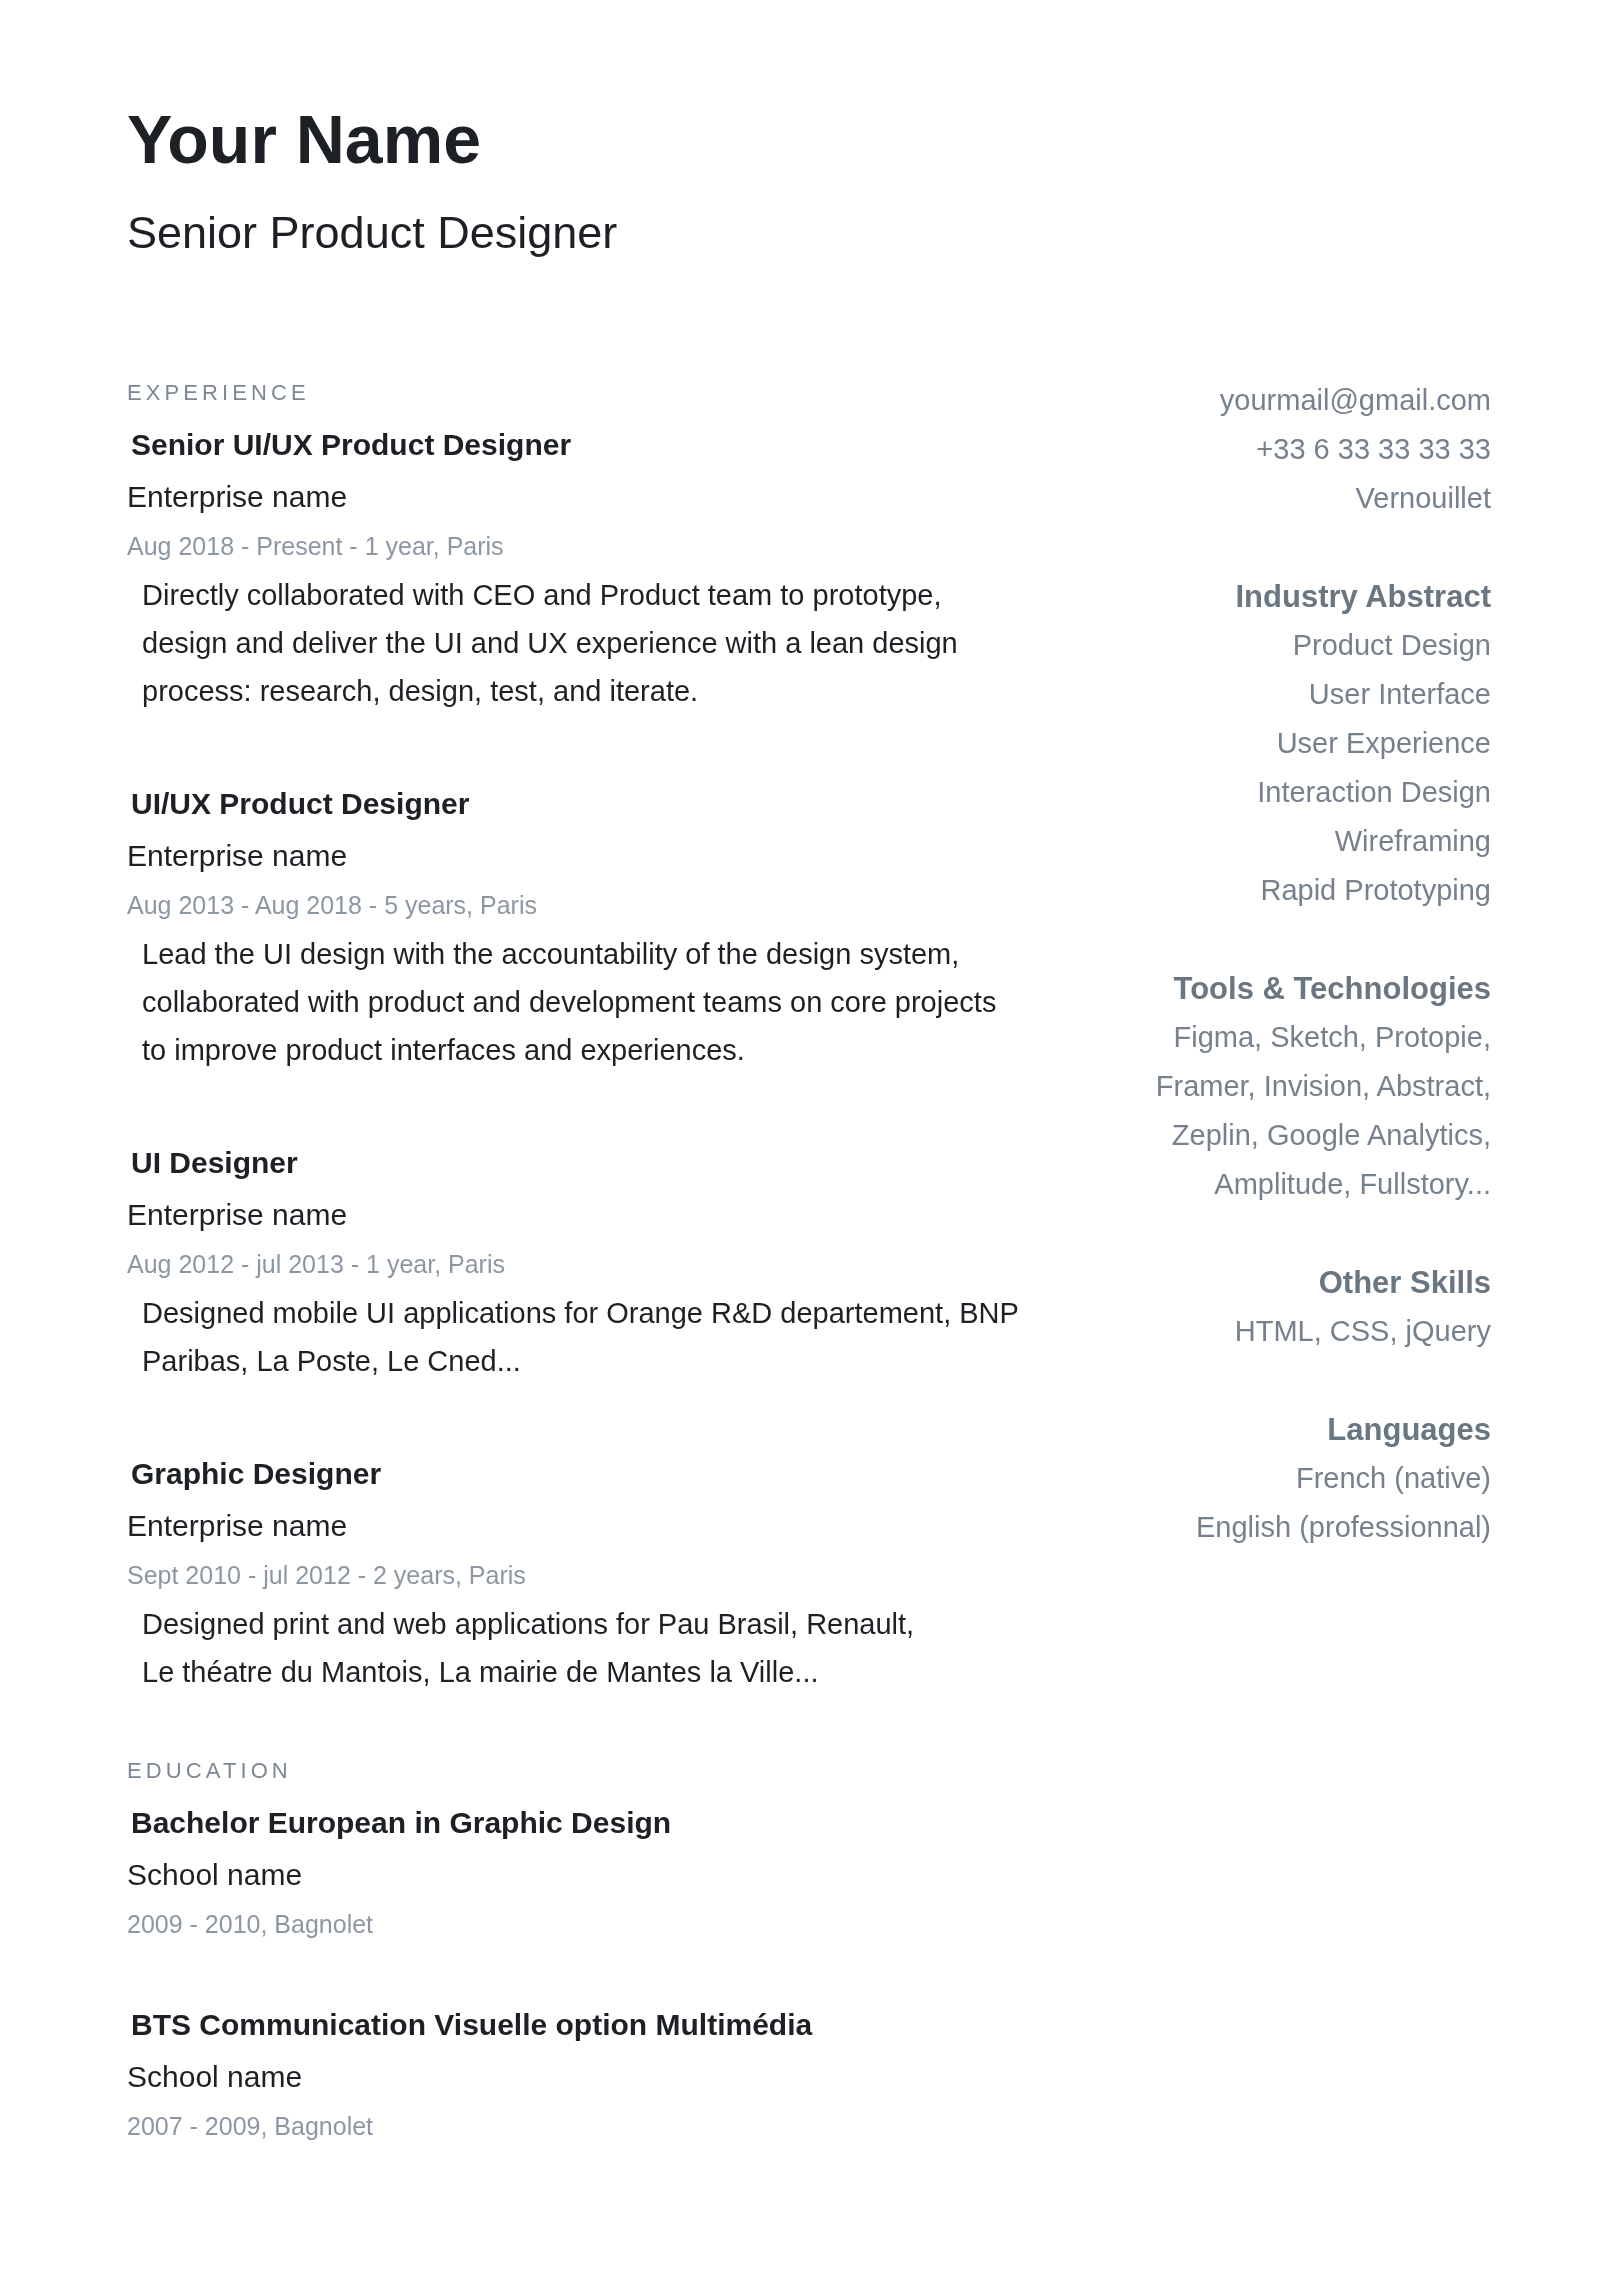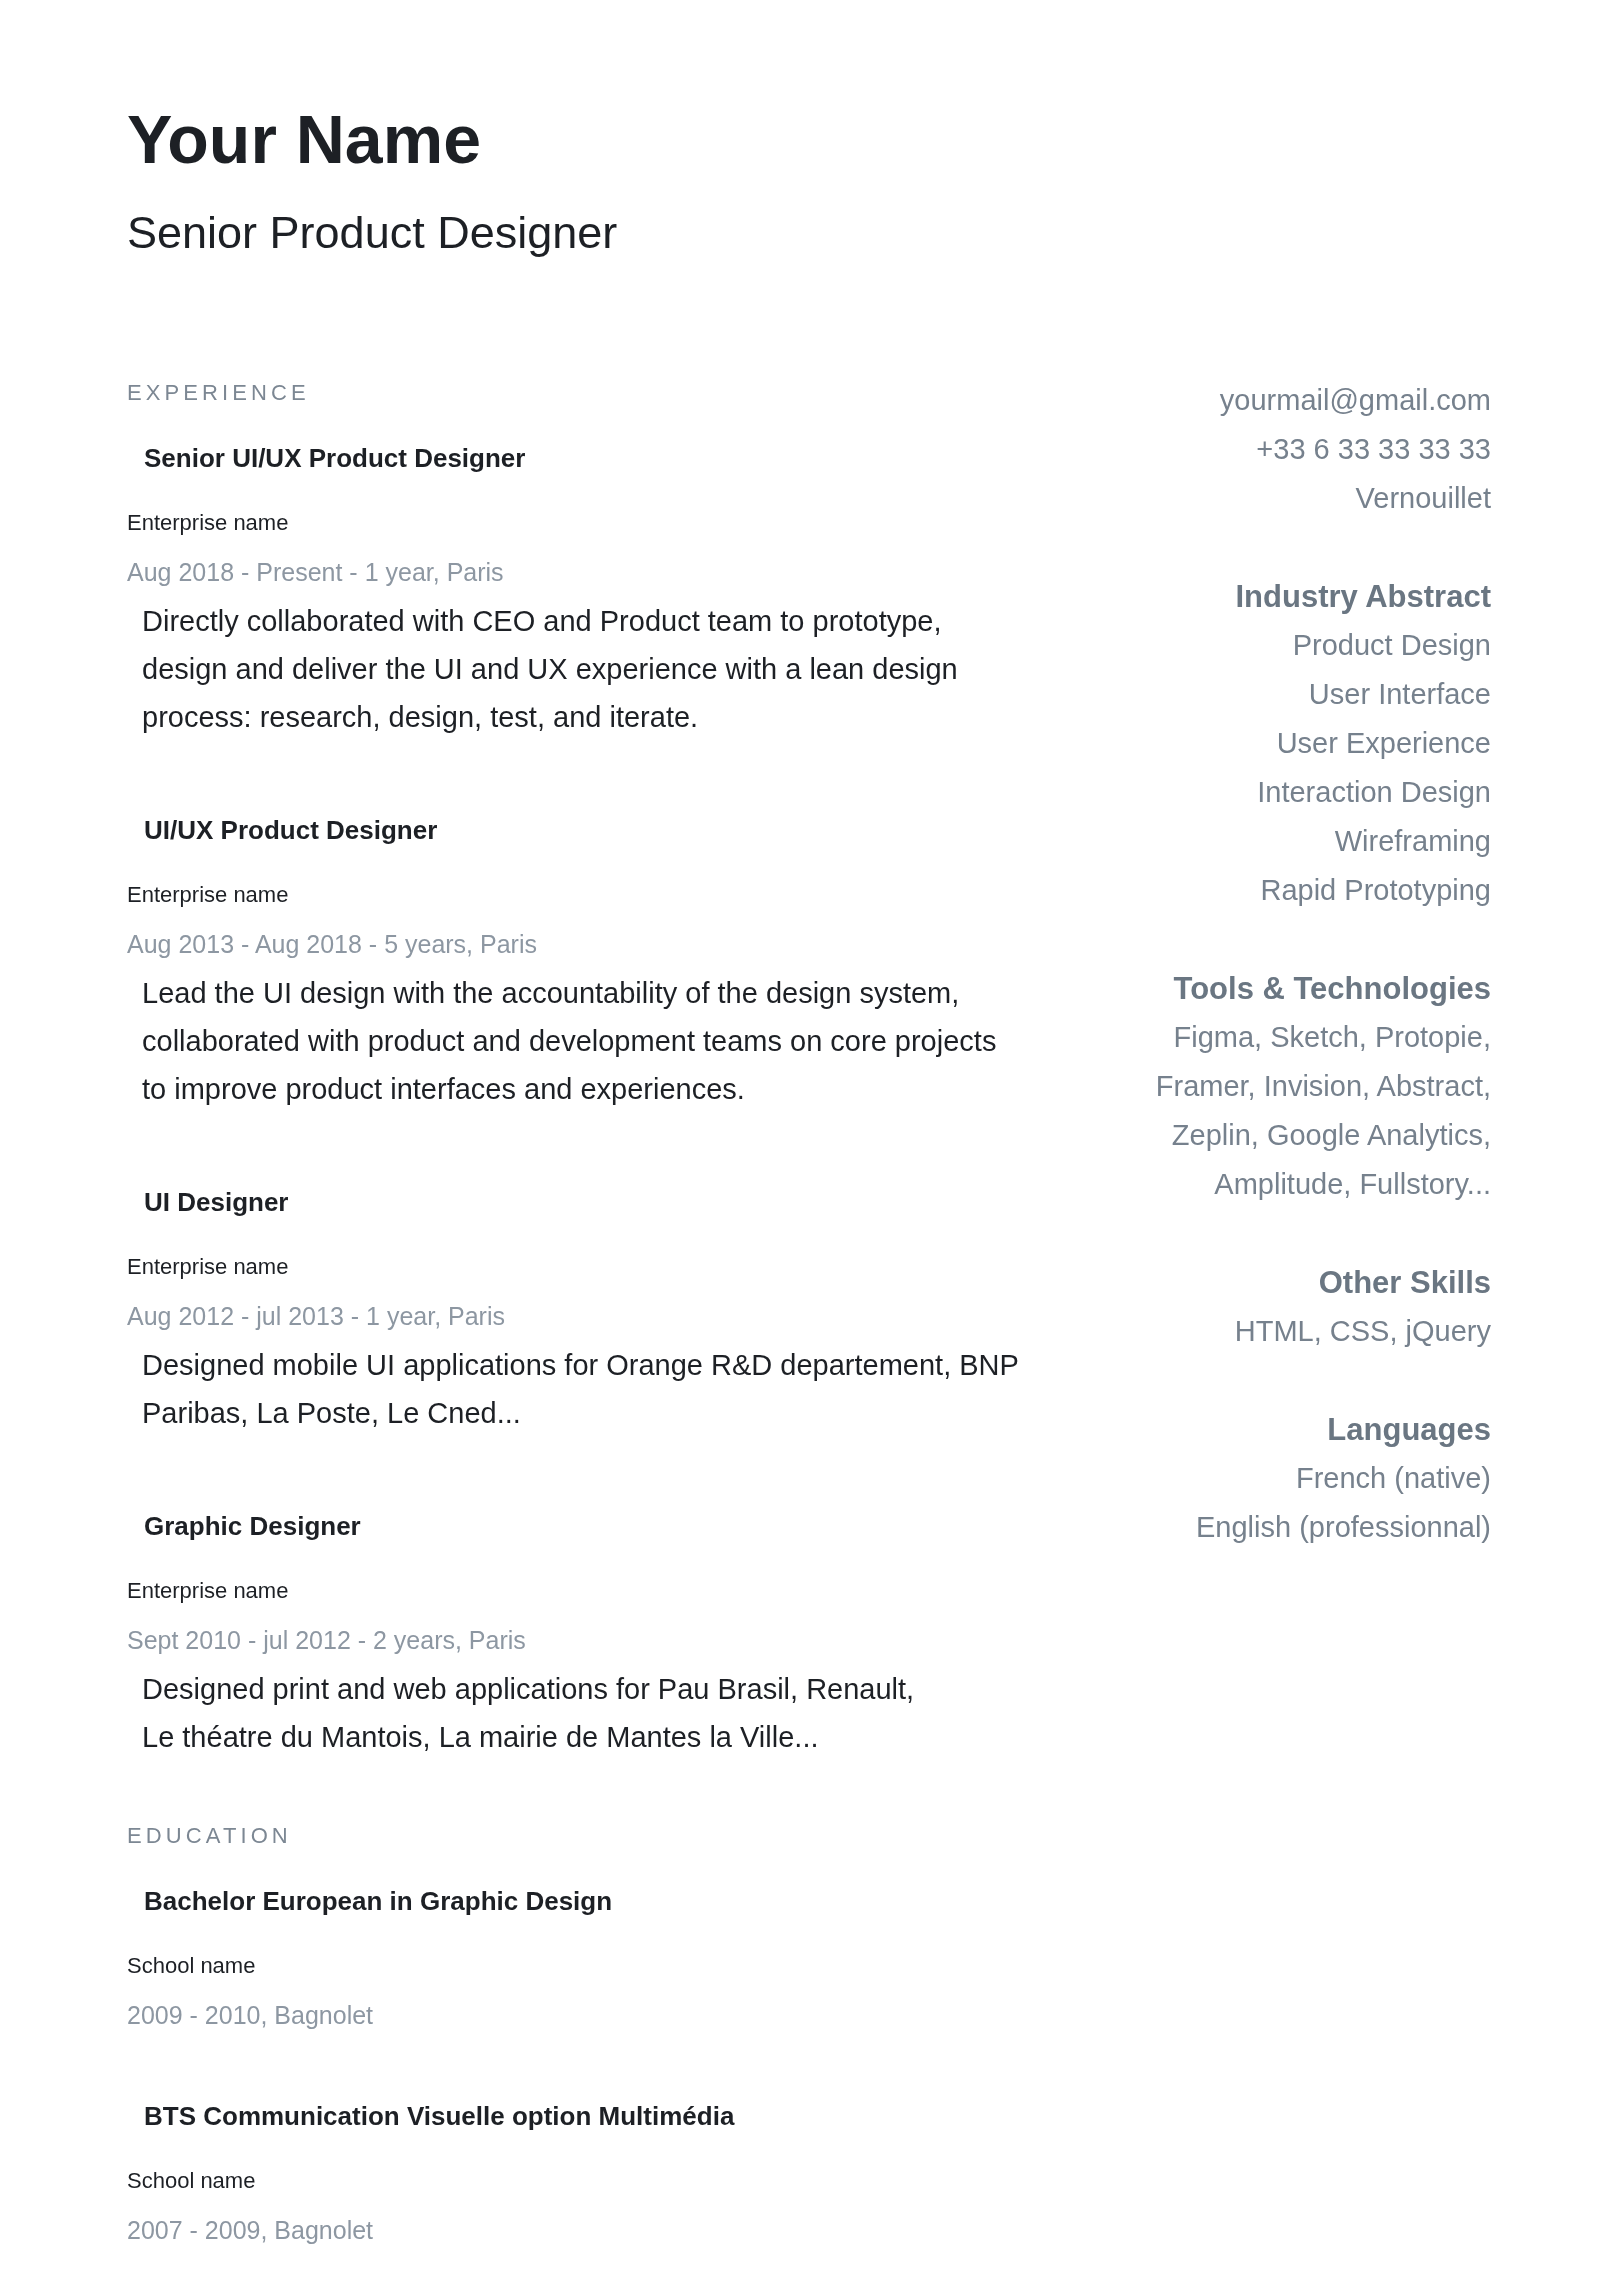--- a/index.html
+++ b/index.html
@@ -66,28 +66,28 @@
     color:var(--section-label);
   }
   .edu-label{
     margin-top:51px;
   }
   .job{
     margin-bottom:65px;
   }
   .job:last-child{margin-bottom:0;}
   .job-title{
-    font-size:26px;
+    font-size:30px;
     font-weight:700;
     line-height:48px;
-    margin:17px;
+    margin:4px;
     color:var(--ink);
   }
   .job-company{
-    font-size:22px;
+    font-size:30px;
     font-weight:400;
     line-height:48px;
   }
   .job-period{
     font-size:25px;
     line-height:50px;
     color:var(--muted-date);
   }
   .job-desc{
     font-size:29px;

